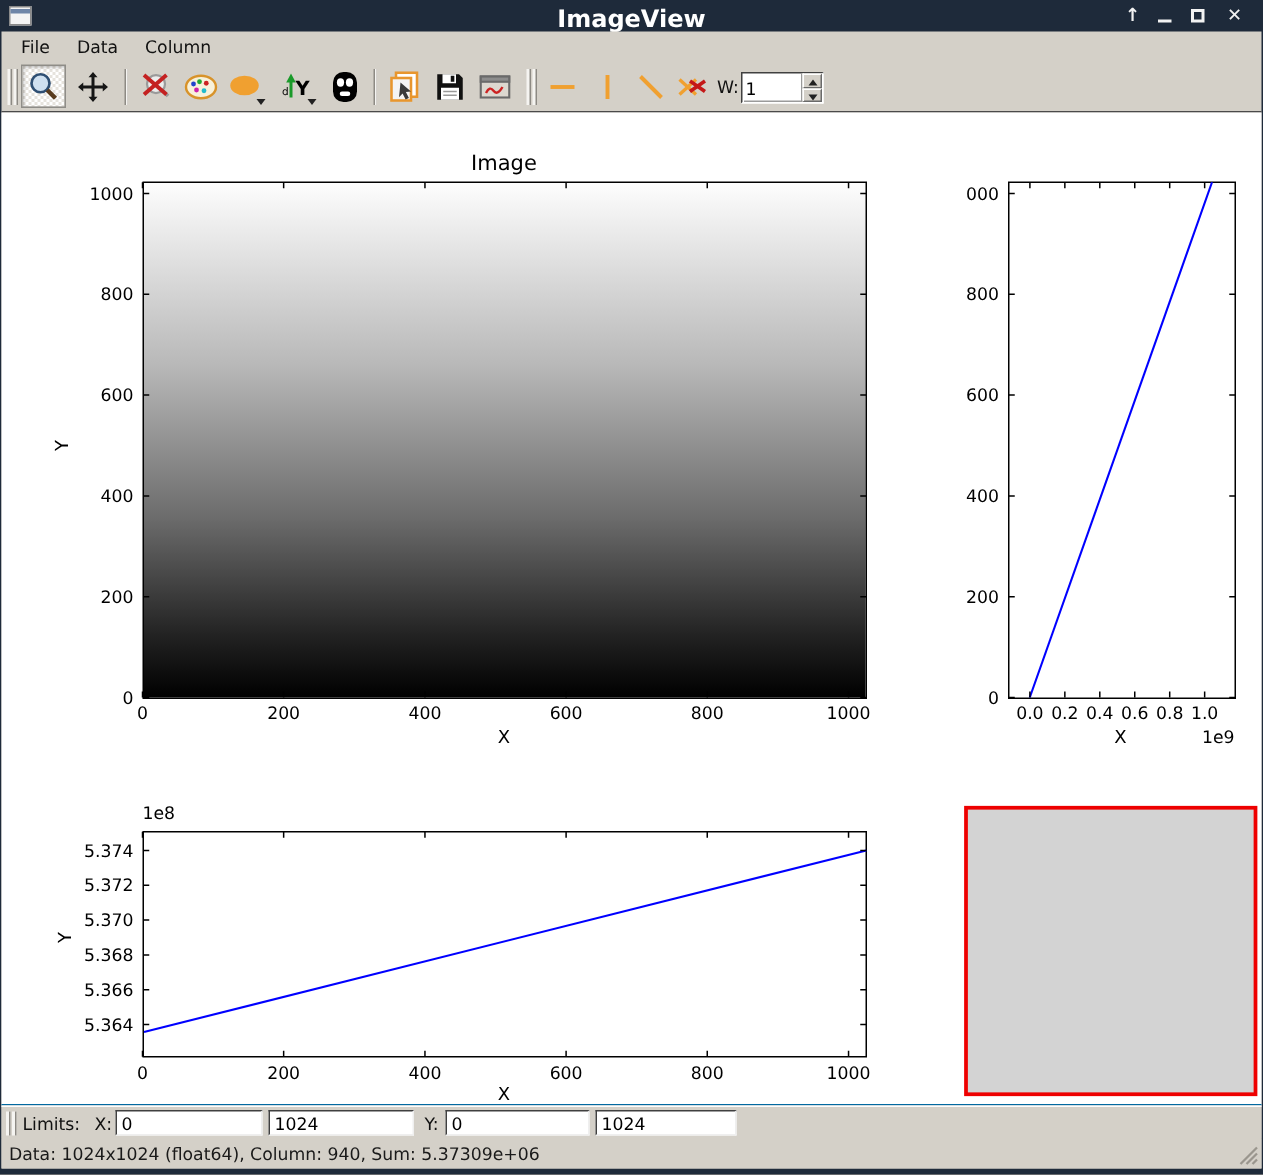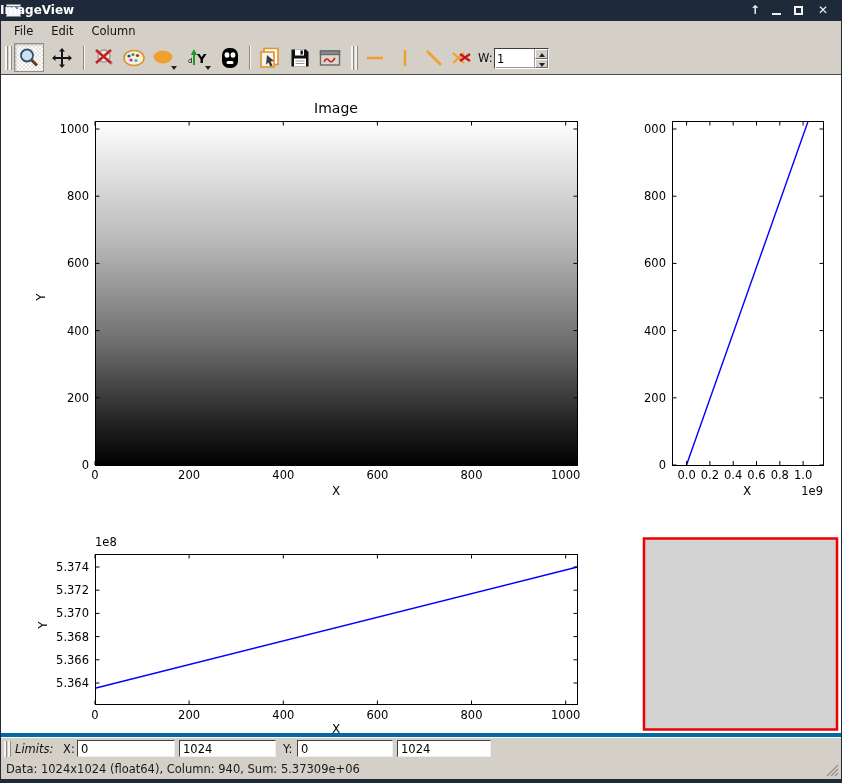--- a/index.html
+++ b/index.html
@@ -4,22 +4,22 @@
 <style>
   html,body{margin:0;padding:0;background:#555;}
   *{box-sizing:border-box;}
   .window{position:relative;width:842px;height:783px;background:#1e2a3a;
     font-family:"DejaVu Sans",sans-serif;overflow:hidden;}
   
   .titlebar{position:absolute;left:0;top:0;width:842px;height:21px;background:#1e2a3a;}
   .win-icon{position:absolute;left:6px;top:4px;width:15px;height:13px;background:#f4f4f4;
     border:1px solid #8a8a8a;}
   .win-icon::before{content:"";position:absolute;left:0;top:1px;right:0;height:3px;background:#6f86a8;}
-  .title-text{position:absolute;left:0;right:0;top:3px;color:#ffffff;
-    font-size:12px;font-weight:bold;}
+  .title-text{position:absolute;left:0;right:0;top:3px;text-align:center;color:#ffffff;
+    font-size:16px;font-weight:bold;}
   .tb-btn{position:absolute;top:2px;width:18px;height:17px;color:#f2f2f2;text-align:center;
     font-size:12px;line-height:17px;font-weight:bold;cursor:default;}
   .glyph-min{position:absolute;left:4px;bottom:4px;width:9px;height:2px;background:#f2f2f2;}
   .glyph-max{position:absolute;left:4px;top:4px;width:9px;height:9px;border:2px solid #f2f2f2;}
   
   .body{position:absolute;left:1px;top:21px;width:840px;height:758px;background:#d4d0c8;}
   
   .menubar{position:absolute;left:0;top:0;width:100%;height:20px;display:flex;align-items:center;
     padding-left:6px;gap:4px;text-align:right;}
   .menu-item{font-size:11.5px;color:#111;padding:2px 7px;}
@@ -46,21 +46,21 @@
   .spin-btns{position:absolute;right:0;top:0;bottom:0;width:14px;border-left:1px solid #9a9a9a;
     display:flex;flex-direction:column;}
   .spin-up,.spin-down{flex:1;position:relative;background:#d4d0c8;border:1px solid #fff;
     border-right-color:#6a6a6a;border-bottom-color:#6a6a6a;}
   .spin-up::after{content:"";position:absolute;left:3px;top:3px;border-left:3px solid transparent;
     border-right:3px solid transparent;border-bottom:4px solid #222;}
   .spin-down::after{content:"";position:absolute;left:3px;top:3px;border-left:3px solid transparent;
     border-right:3px solid transparent;border-top:4px solid #222;}
   
   .canvas{position:absolute;left:0;top:54px;width:840px;height:662px;background:#ffffff;
-    border-bottom:4px solid #0369a1;}
+    border-bottom:1px solid #0369a1;}
   
   .limitsbar{position:absolute;left:0;top:716px;width:840px;height:22px;background:#d4d0c8;
     border-top:1px solid #fdfdfd;}
   .limits-label{position:absolute;top:4px;font-size:11.5px;color:#111;}
   .limits-input{position:absolute;top:2px;height:17px;background:#fff;border:1px solid #404040;
     border-bottom-color:#efefef;border-right-color:#efefef;font-family:"DejaVu Sans",sans-serif;
     font-size:11.5px;padding:0 0 0 3px;outline:none;}
   
   .statusbar{position:absolute;left:0;top:738px;width:840px;height:20px;background:#d4d0c8;}
   .status-text{position:absolute;left:5px;top:3px;font-size:11.5px;color:#1a1a1a;}
@@ -82,21 +82,21 @@
     <div class="tb-btn" style="right:34px;">
         <span class="glyph-max"></span>
       </div>
     <div class="tb-btn" style="right:10px;">✕</div>
   </div>
 
   <div class="body">
 
     <div class="menubar">
       <span class="menu-item">File</span>
-      <span class="menu-item">Edit</span>
+      <span class="menu-item">Data</span>
       <span class="menu-item">Column</span>
     </div>
 
     <div class="toolbar">
       <div class="tbar-handle" style="left:4px;"></div>
 
       <div class="tool-btn pressed" style="left:13px;">
         <svg width="24" height="24" viewBox="0 0 24 24">
           <circle cx="10" cy="9.5" r="6" fill="#cfe0f0" stroke="#2f4f73" stroke-width="1.8"></circle>
           <line x1="14.5" y1="14" x2="20" y2="19.5" stroke="#5a3c1e" stroke-width="3"></line>
@@ -288,21 +288,21 @@
           <text x="335" y="658" font-size="12" text-anchor="middle">X</text>
           <text x="46" y="550" font-size="12" text-anchor="middle" transform="rotate(-90 46 550)">Y</text>
         </g>
 
         <rect x="643" y="463.5" width="193" height="191" fill="#d3d3d3" stroke="#ee0000" stroke-width="2.5"></rect>
       </svg>
     </div>
 
     <div class="limitsbar">
       <div class="tbar-handle" style="left:3px;top:3px;height:16px;"></div>
-      <span class="limits-label" style="left:14px;font-style:italic;">Limits:</span>
+      <span class="limits-label" style="left:14px;">Limits:</span>
       <span class="limits-label" style="left:62px;">X:</span>
       <input class="limits-input" style="left: 76px; width: 98px;" value="0">
       <input class="limits-input" style="left: 178px; width: 97px;" value="1024">
       <span class="limits-label" style="left:282px;">Y:</span>
       <input class="limits-input" style="left: 296px; width: 96px;" value="0">
       <input class="limits-input" style="left: 396px; width: 94px;" value="1024">
     </div>
 
     <div class="statusbar">
       <span class="status-text">Data: 1024x1024 (float64), Column: 940, Sum: 5.37309e+06</span>

